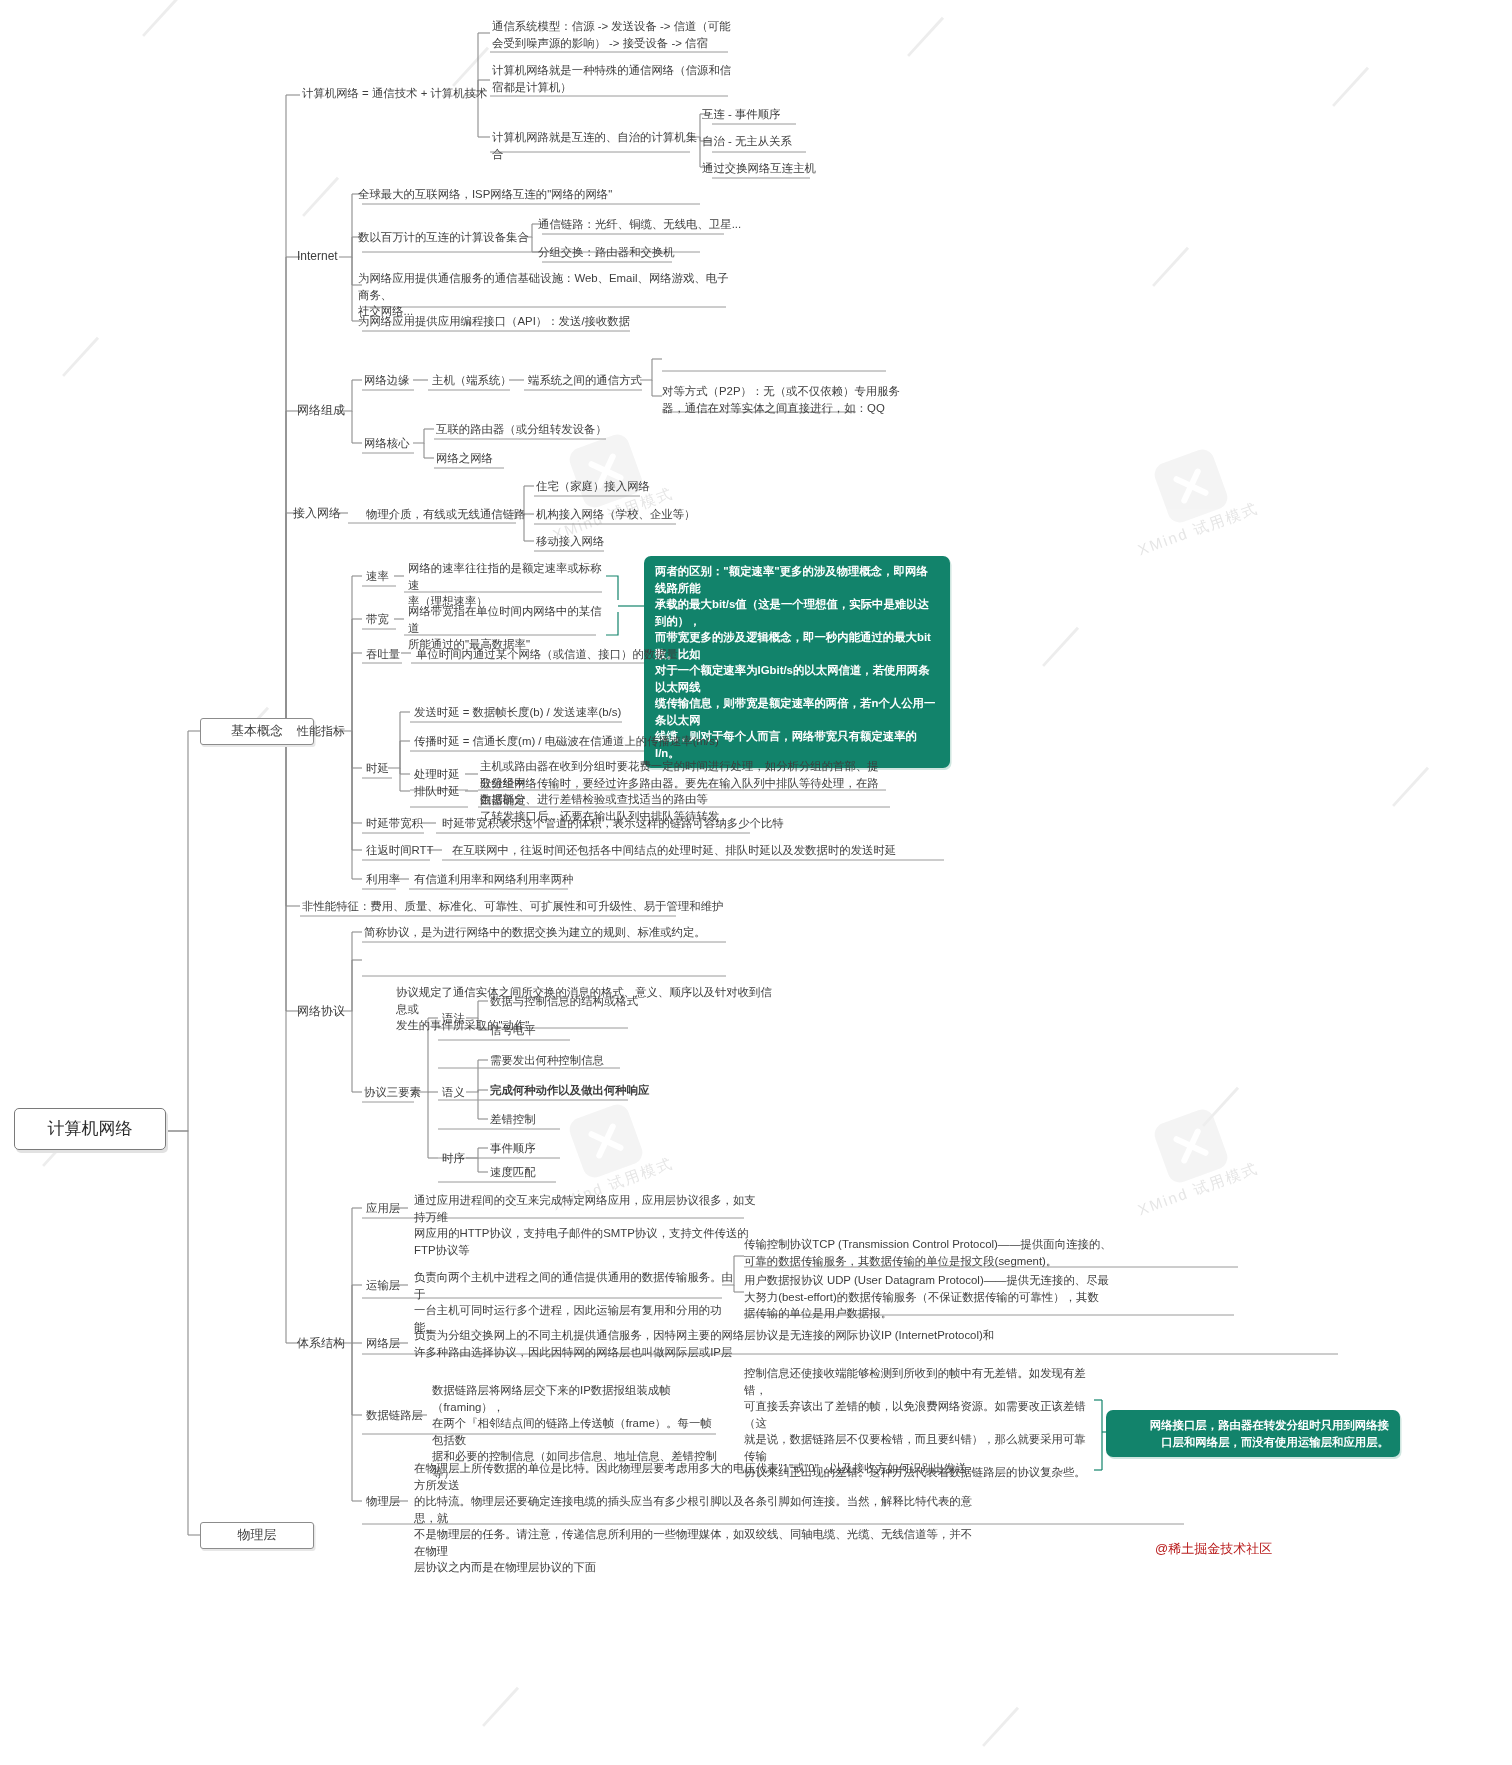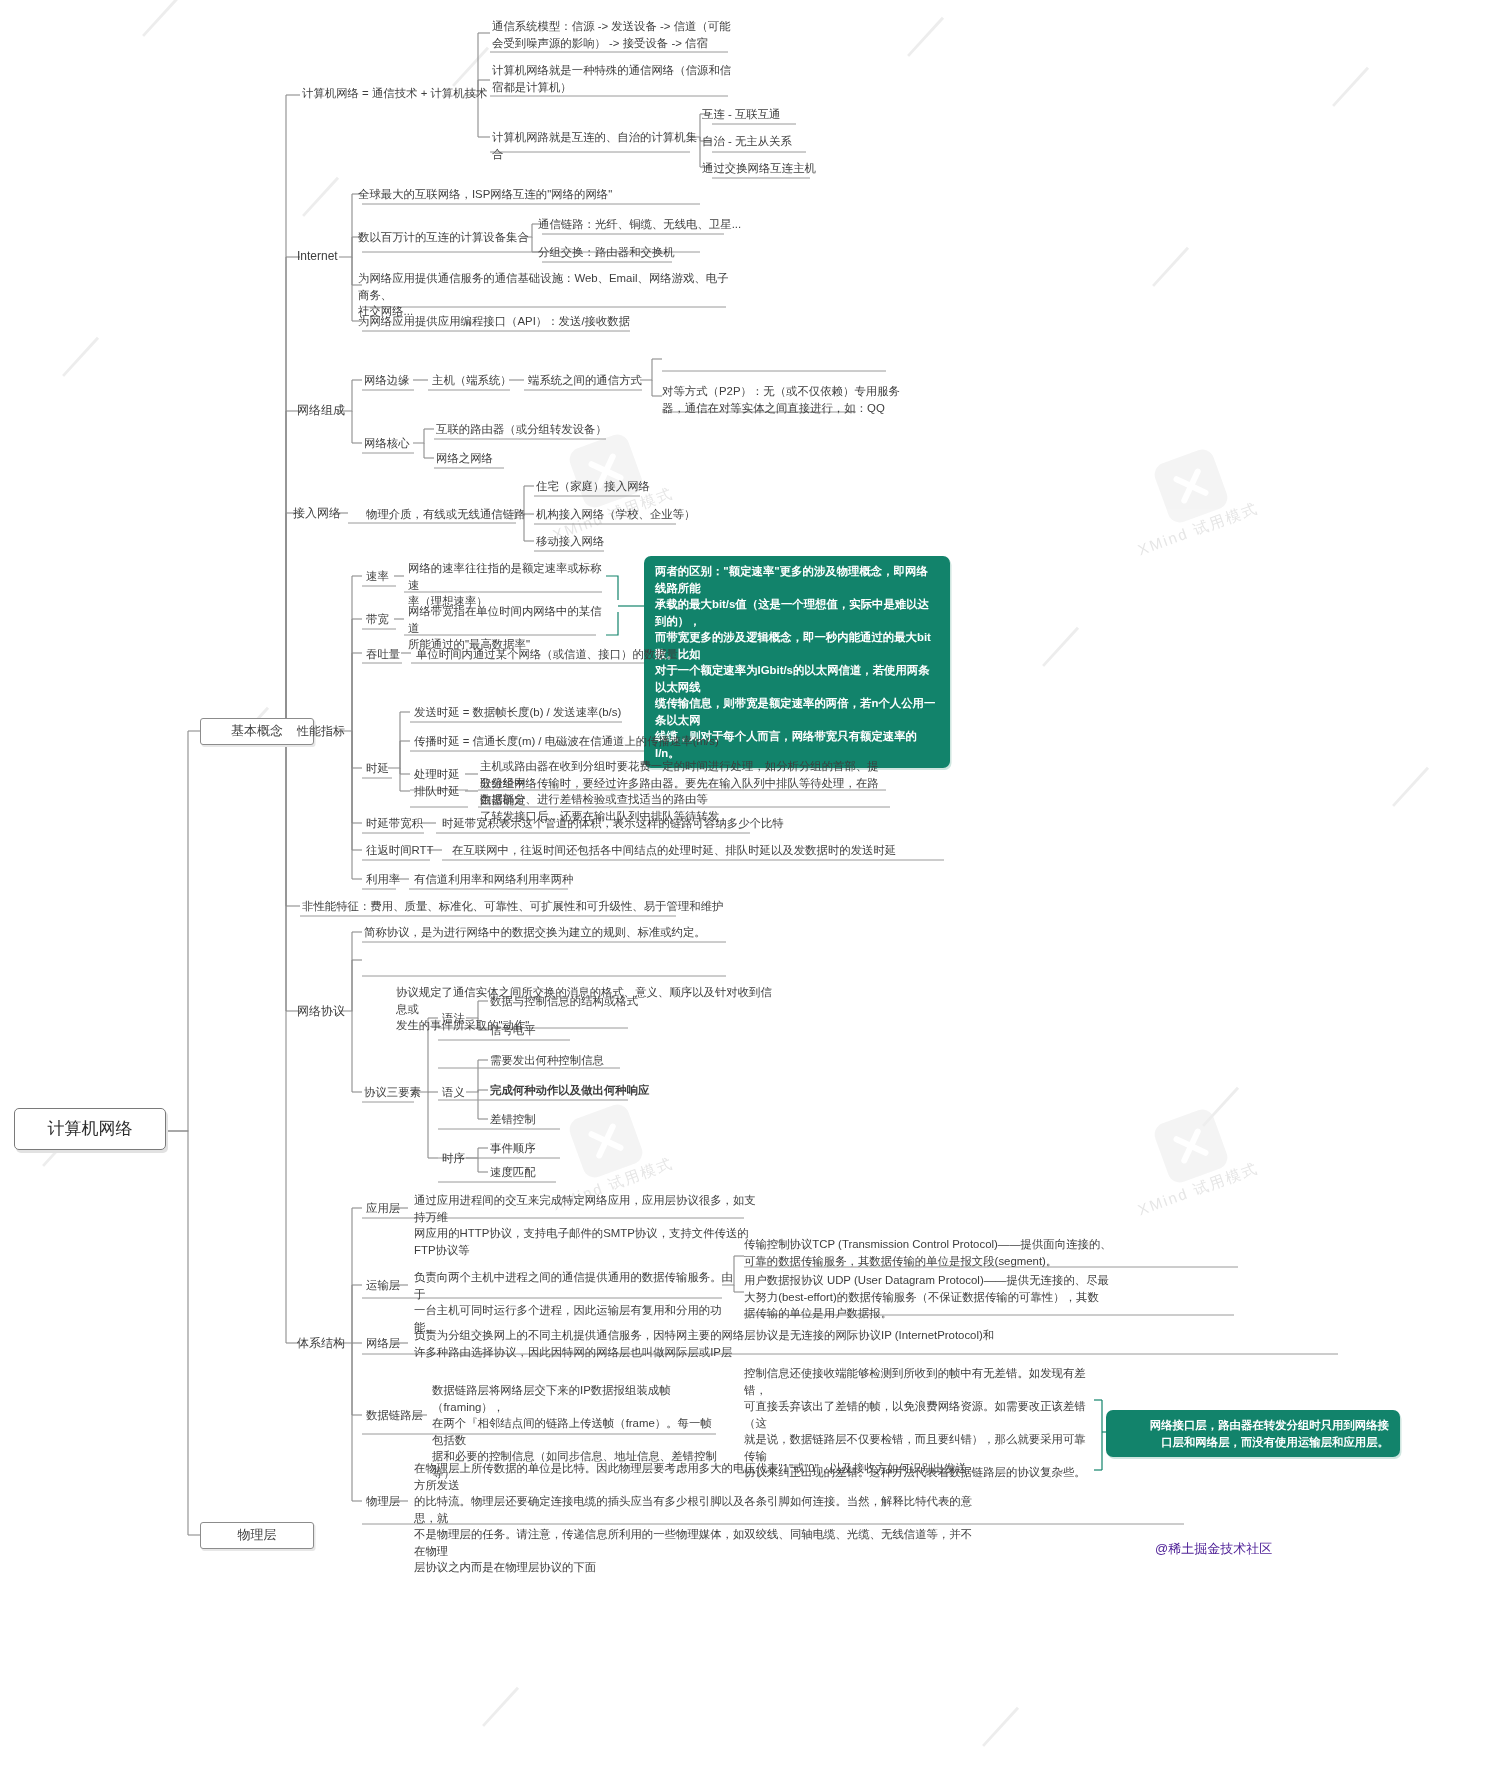--- a/index.html
+++ b/index.html
@@ -60,21 +60,21 @@
     background:#12836b;
     color:#ffffff;
     border-radius:7px;
     padding:7px 11px;
     font-weight:bold;
     line-height:16.5px;
     font-size:11.4px;
     box-shadow:1.5px 2px 0 #cfe6e0;
   }
   .node.credit{
-    color:#4c1d95;font-size:13px;
+    color:#b91c1c;font-size:13px;
   }
 </style>
 </head>
 <body>
 
 <div id="watermarks">
   <div class="wm-slash" style="left:140px;top:-10px;">／</div>
   <div class="wm-slash" style="left:300px;top:170px;">／</div>
   <div class="wm-slash" style="left:450px;top:40px;">／</div>
   <div class="wm-slash" style="left:60px;top:330px;">／</div>
@@ -332,21 +332,21 @@
 
   <div class="node boxed" style="left:200px;top:718px;width:58px;text-align:center;font-size:13px;">基本概念</div>
   <div class="node boxed" style="left:200px;top:1522px;width:58px;text-align:center;font-size:13px;">物理层</div>
 
   <div class="node plain" style="left:300px;top:85px;">计算机网络 = 通信技术 + 计算机技术</div>
   <div class="node plain" style="left:490px;top:18px;width:240px;">通信系统模型：信源 -&gt; 发送设备 -&gt; 信道（可能
 会受到噪声源的影响） -&gt; 接受设备 -&gt; 信宿</div>
   <div class="node plain" style="left:490px;top:62px;width:240px;">计算机网络就是一种特殊的通信网络（信源和信
 宿都是计算机）</div>
   <div class="node plain" style="left:490px;top:129px;width:210px;">计算机网路就是互连的、自治的计算机集合</div>
-  <div class="node plain" style="left:700px;top:106px;">互连 - 互联互通</div>
+  <div class="node plain" style="left:700px;top:106px;">互连 - 事件顺序</div>
   <div class="node plain" style="left:700px;top:133px;">自治 - 无主从关系</div>
   <div class="node plain" style="left:700px;top:160px;">通过交换网络互连主机</div>
 
   <div class="node plain" style="left:295px;top:248px;font-size:12px;">Internet</div>
   <div class="node plain" style="left:356px;top:186px;">全球最大的互联网络，ISP网络互连的"网络的网络"</div>
   <div class="node plain" style="left:356px;top:229px;">数以百万计的互连的计算设备集合</div>
   <div class="node plain" style="left:536px;top:216px;">通信链路：光纤、铜缆、无线电、卫星...</div>
   <div class="node plain" style="left:536px;top:244px;">分组交换：路由器和交换机</div>
   <div class="node plain" style="left:356px;top:270px;width:380px;">为网络应用提供通信服务的通信基础设施：Web、Email、网络游戏、电子商务、
 社交网络...</div>

